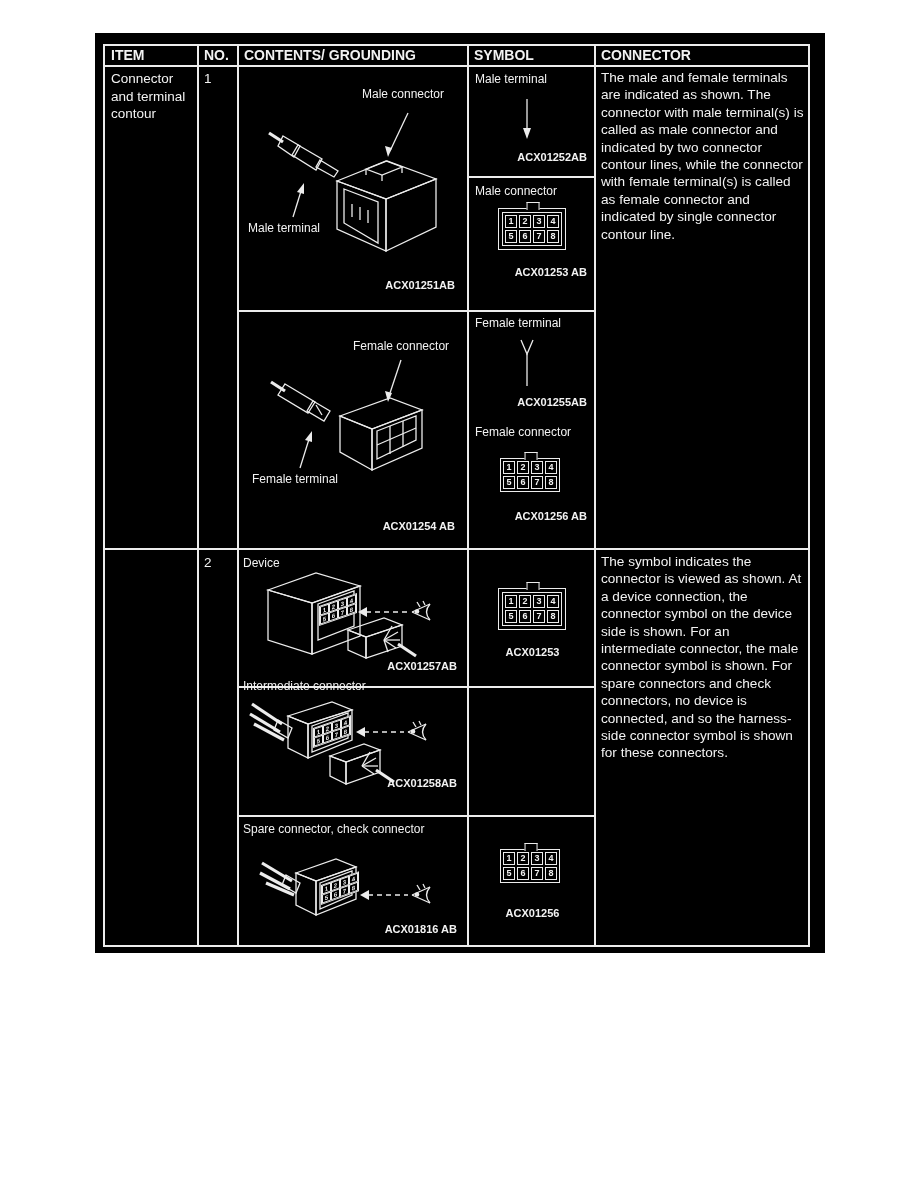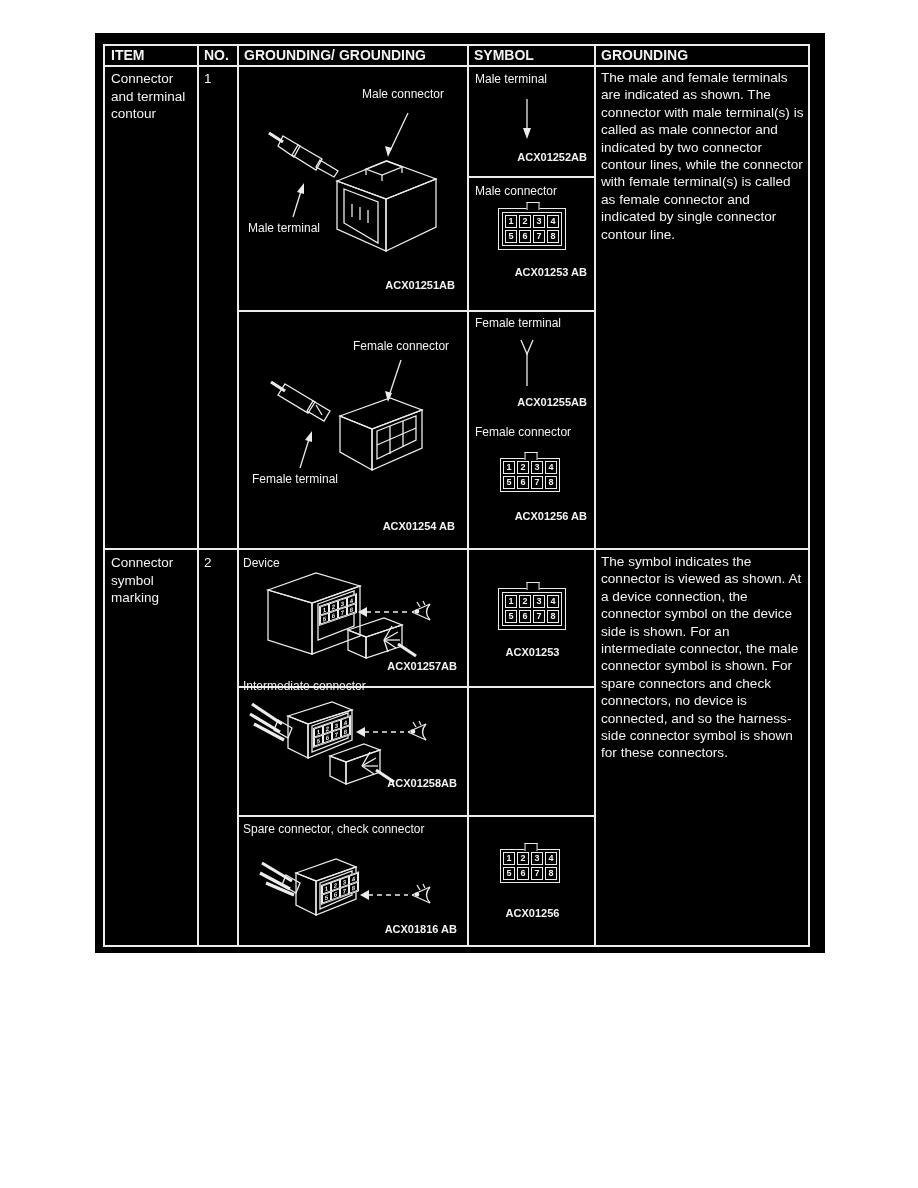--- a/index.html
+++ b/index.html
@@ -57,23 +57,23 @@
     <div class="vl" style="left:489px"></div>
     <div class="hl" style="left:0;top:19px;width:703px"></div>
     <div class="hl" style="left:0;top:502px;width:703px"></div>
     <div class="hl" style="left:362px;top:130px;width:129px"></div>
     <div class="hl" style="left:132px;top:264px;width:359px"></div>
     <div class="hl" style="left:132px;top:640px;width:359px"></div>
     <div class="hl" style="left:132px;top:769px;width:359px"></div>
 
     <div class="hdr" style="left:6px;top:1px">ITEM</div>
     <div class="hdr" style="left:99px;top:1px">NO.</div>
-    <div class="hdr" style="left:139px;top:1px">GROUNDING/ GROUNDING</div>
+    <div class="hdr" style="left:139px;top:1px">CONTENTS/ GROUNDING</div>
     <div class="hdr" style="left:369px;top:1px">SYMBOL</div>
-    <div class="hdr" style="left:496px;top:1px">GROUNDING</div>
+    <div class="hdr" style="left:496px;top:1px">CONNECTOR</div>
 
     <div class="txt" style="left:6px;top:24px;width:84px">Connector and terminal contour</div>
     <div class="txt" style="left:99px;top:24px">1</div>
 
     <div class="cellbox" style="left:133px;top:21px;width:229px;height:243px">
       <svg class="art" width="229" height="243">
         <line x1="170" y1="46" x2="152" y2="84"></line>
         <polygon class="fill" points="150,90 147,79 154,81"></polygon>
         <polygon points="99,114 149,94 198,112 148,132"></polygon>
         <polygon points="99,114 148,132 148,184 99,162"></polygon>
@@ -167,21 +167,20 @@
             <span class="pin">6</span>
             <span class="pin">7</span>
             <span class="pin">8</span>
           </div>
       </div>
       <div class="code" style="right:8px;top:198px">ACX01256 AB</div>
     </div>
 
     <div class="contents" style="left:496px;top:23px;width:205px">The male and female terminals are indicated as shown. The connector with male terminal(s) is called as male connector and indicated by two connector contour lines, while the connector with female terminal(s) is called as female connector and indicated by single connector contour line.</div>
 
-    <div class="txt" style="left:6px;top:508px;width:84px">Connector symbol marking</div>
     <div class="txt" style="left:99px;top:508px">2</div>
 
     <div class="cellbox" style="left:133px;top:504px;width:229px;height:136px">
       <svg class="art" width="229" height="136">
         <polygon points="30,40 78,23 122,36 74,53"></polygon>
         <polygon points="30,40 74,53 74,104 30,90"></polygon>
         <polygon points="74,53 122,36 122,86 74,104"></polygon>
         <polygon points="80,54 116,41 116,76 80,90"></polygon>
         <polygon points="110,80 146,68 164,75 128,87"></polygon>
         <polygon points="110,80 128,87 128,108 110,100"></polygon>

